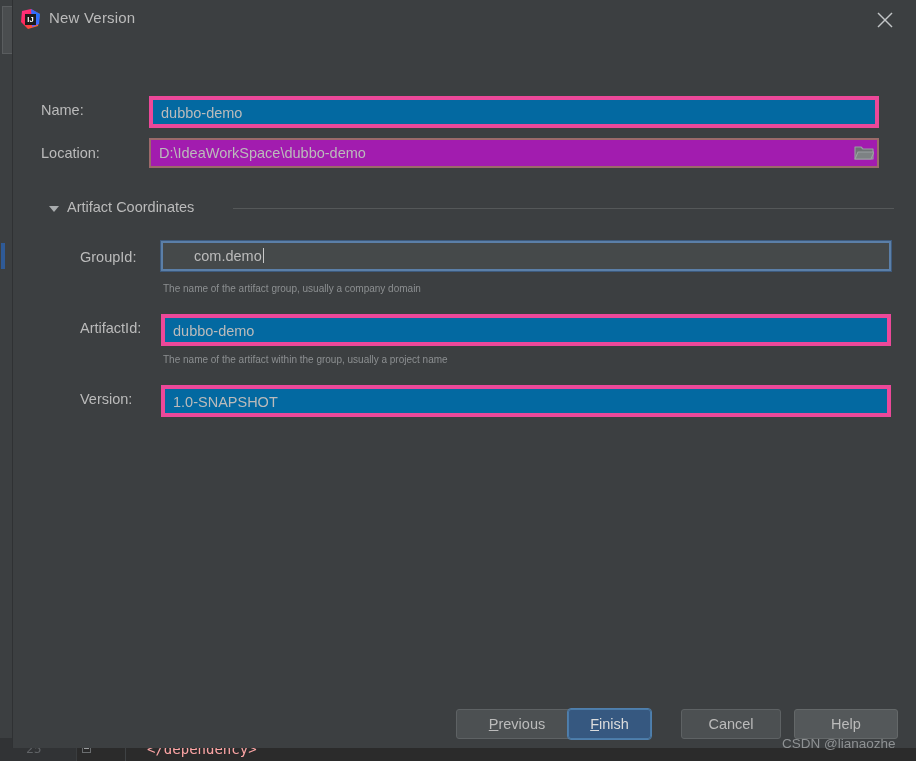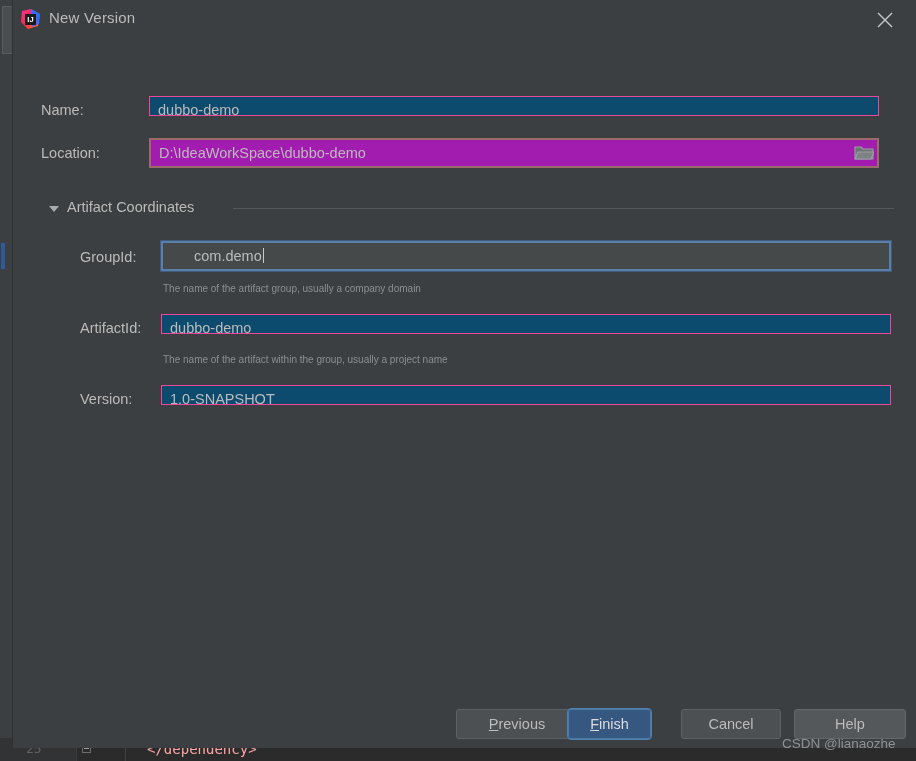--- a/index.html
+++ b/index.html
@@ -143,23 +143,23 @@
 
   .row-label {
     position: absolute;
     font-size: 14.5px;
     color: #bbbbbb;
     white-space: nowrap;
   }
   .field {
     position: absolute;
     box-sizing: border-box;
-    background: #0c4a6e;
-    border: 1px solid #ec4899;
-    height: 20px;
+    background: #0369a1;
+    border: 4px solid #ec4899;
+    height: 32px;
     font-size: 14.5px;
     color: #bbbbbb;
     line-height: 26px;
     padding-left: 8px;
     white-space: nowrap;
     overflow: hidden;
   }
   .field.error {
     border: 2px solid #9c6a6a;
     background: #a21caf;
@@ -332,17 +332,17 @@
     <div class="field" style="left:148px; top:347px; width:730px;">1.0-SNAPSHOT</div>
   </div>
 
   <div>
     <div class="btn" style="left:443px; top:709px; width:122px;"><u>P</u><span>revious</span></div>
 
     <div class="btn primary" style="left:555px; top:709px; width:83px;"><u>F</u><span>inish</span></div>
 
     <div class="btn" style="left:668px; top:709px; width:100px;">Cancel</div>
 
-    <div class="btn help" style="left:781px; top:709px; width:112px;">Help</div>
+    <div class="btn help" style="left:781px; top:709px; width:104px;">Help</div>
   </div>
 </div>
 
 <div class="watermark">CSDN @lianaozhe</div>
 
 </body></html>

